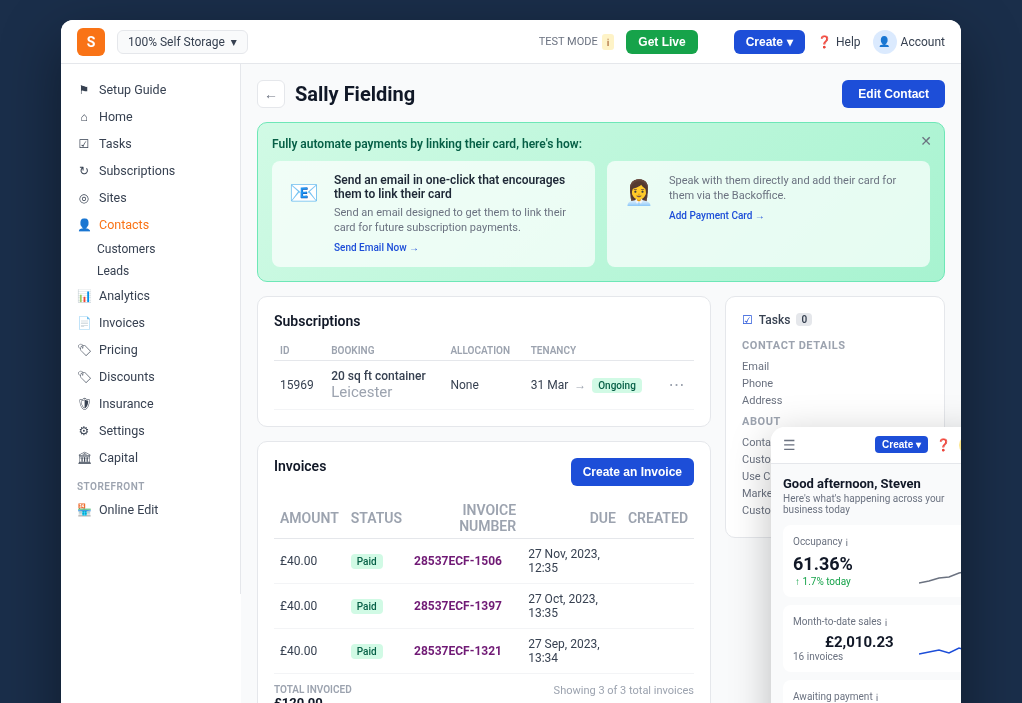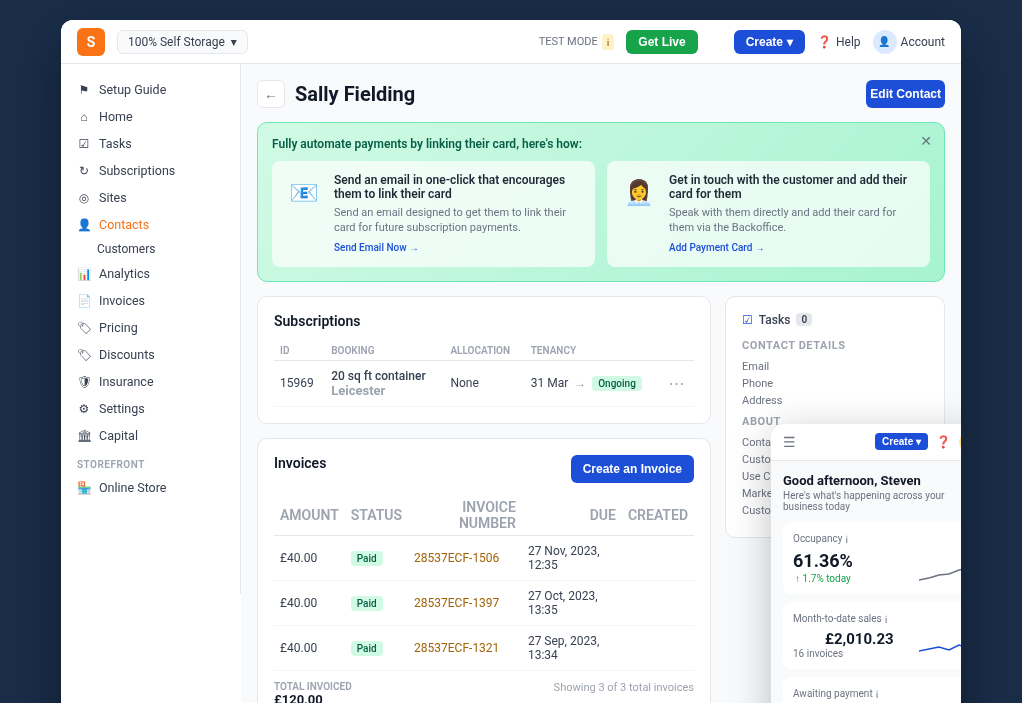--- a/index.html
+++ b/index.html
@@ -203,21 +203,21 @@
     .page-title {
       font-size: 20px;
       font-weight: 700;
       color: #111827;
     }
     .btn-edit-contact {
       background: #1d4ed8;
       color: white;
       border: none;
       border-radius: 6px;
-      padding: 7px 4px;
+      padding: 7px 16px;
       font-size: 12px;
       font-weight: 600;
       cursor: pointer;
     }
 
     
     .banner {
       background: linear-gradient(135deg, #d1fae5, #a7f3d0);
       border: 1px solid #6ee7b7;
       border-radius: 10px;
@@ -318,21 +318,21 @@
       padding: 4px 6px;
       border-bottom: 1px solid #e5e7eb;
     }
     .sub-table td {
       font-size: 12px;
       color: #374151;
       padding: 8px 6px;
       border-bottom: 1px solid #f3f4f6;
     }
     .sub-table .sub-name { font-weight: 500; }
-    .sub-table .sub-location { font-size: 13px; color: #9ca3af; font-weight: bold; }
+    .sub-table .sub-location { font-size: 15px; color: #9ca3af; }
     .ongoing-badge {
       background: #d1fae5;
       color: #065f46;
       font-size: 10px;
       padding: 2px 6px;
       border-radius: 4px;
       font-weight: 500;
     }
     .arrow-icon { color: #9ca3af; margin: 0 3px; }
     .more-btn { color: #9ca3af; cursor: pointer; font-size: 16px; }
@@ -374,21 +374,21 @@
       border-bottom: 1px solid #f3f4f6;
     }
     .paid-badge {
       background: #d1fae5;
       color: #065f46;
       font-size: 10px;
       padding: 2px 6px;
       border-radius: 4px;
       font-weight: 500;
     }
-    .inv-link { color: #a16207; text-decoration: none; font-size: 12px; }
+    .inv-link { color: #701a75; text-decoration: none; font-size: 12px; font-weight: bold; }
     .inv-footer {
       display: flex;
       justify-content: space-between;
       align-items: flex-start;
       margin-top: 10px;
     }
     .inv-total-label { font-size: 10px; color: #9ca3af; font-weight: 600; text-transform: uppercase; }
     .inv-total-amount { font-size: 13px; font-weight: 700; color: #111827; }
     .inv-count { font-size: 11px; color: #9ca3af; }
 
@@ -560,20 +560,23 @@
         <span class="icon">◎</span>
         <span>Sites</span>
       </div>
       <div class="sidebar-item active">
         <span class="icon">👤</span>
         <span>Contacts</span>
       </div>
       <div class="sidebar-sub-item">
         <span>Customers</span>
       </div>
+      <div class="sidebar-sub-item">
+        <span>Leads</span>
+      </div>
       <div class="sidebar-item">
         <span class="icon">📊</span>
         <span>Analytics</span>
       </div>
       <div class="sidebar-item">
         <span class="icon">📄</span>
         <span>Invoices</span>
       </div>
       <div class="sidebar-item">
         <span class="icon">🏷</span>
@@ -591,21 +594,21 @@
         <span class="icon">⚙</span>
         <span>Settings</span>
       </div>
       <div class="sidebar-item">
         <span class="icon">🏛</span>
         <span>Capital</span>
       </div>
       <div class="sidebar-section-label">STOREFRONT</div>
       <div class="sidebar-item">
         <span class="icon">🏪</span>
-        <span>Online Store</span>
+        <span>Online Edit</span>
       </div>
     </nav>
 
     <div class="content">
 
       <div class="page-header">
         <div class="page-title-row">
           <button class="back-btn">←</button>
           <h1 class="page-title">Sally Fielding</h1>
         </div>
@@ -620,21 +623,20 @@
             <div class="banner-card-icon">📧</div>
             <div class="banner-card-content">
               <h4>Send an email in one-click that encourages them to link their card</h4>
               <p>Send an email designed to get them to link their card for future subscription payments.</p>
               <a class="banner-card-link">Send Email Now →</a>
             </div>
           </div>
           <div class="banner-card">
             <div class="banner-card-icon">👩‍💼</div>
             <div class="banner-card-content">
-              <h4>Get in touch with the customer and add their card for them</h4>
               <p>Speak with them directly and add their card for them via the Backoffice.</p>
               <a class="banner-card-link">Add Payment Card →</a>
             </div>
           </div>
         </div>
       </div>
 
       <div class="two-col">
         <div class="main-col">
 

